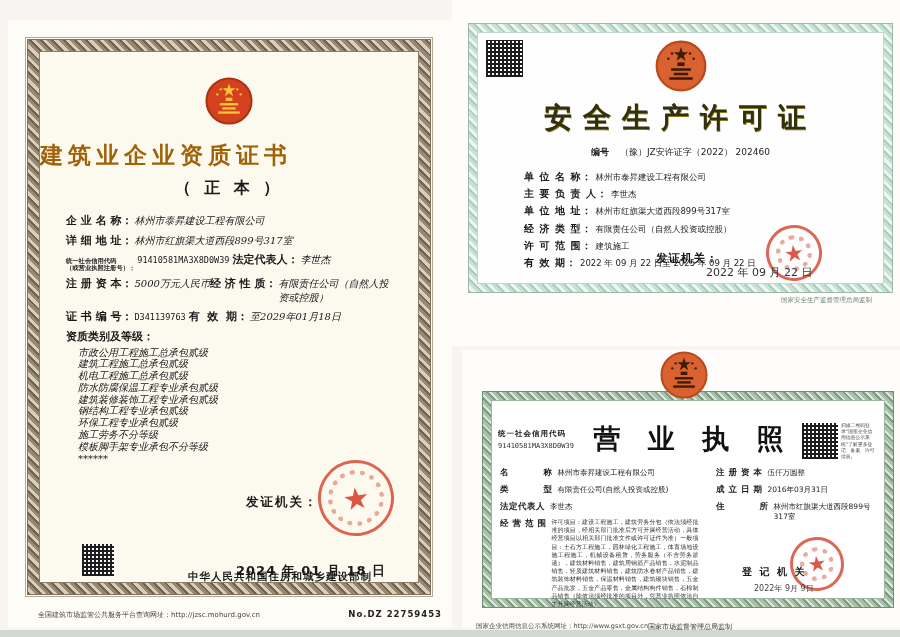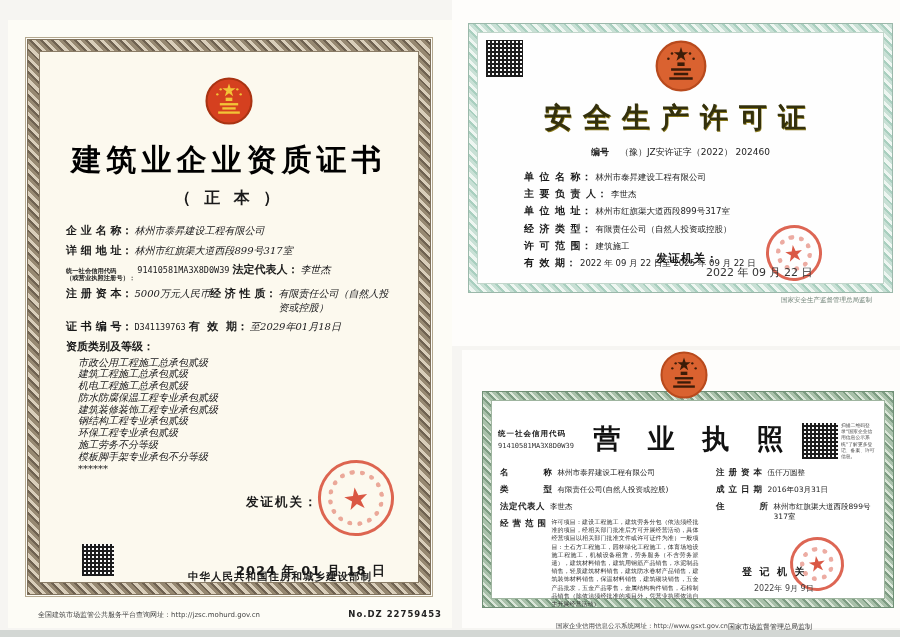--- a/index.html
+++ b/index.html
@@ -14,21 +14,21 @@
   .page-b { left:462px; top:350px; width:438px; height:278px; }
   .scan-strip { position:absolute; left:0; right:0; bottom:0; height:7px; background:#d3d7d4; }
 
   
   .cert-q { position:absolute; left:10px; top:26px; width:440px; height:600px; }
   .frame-q { position:absolute; left:18px; top:14px; right:20px; bottom:32px;
     background:repeating-linear-gradient(45deg,#6f6251 0 2px,#d9ceba 2px 5px,#968871 5px 8px);
     box-shadow:0 0 0 1px #7f715c; outline:1px solid #b4a88f; outline-offset:2px; }
   .inner-q { position:absolute; inset:12px; background:#fcf9ee; box-shadow:0 0 0 1px #8a7c66; padding-top:24px; }
   .emblem-wrap { text-align:center; }
-  .q-title { text-align:center; font-size:30px; font-weight:bold; letter-spacing:5px; color:#000000; margin-top:10px; }
+  .q-title { text-align:left; font-size:23px; font-weight:bold; letter-spacing:5px; color:#a16207; margin-top:10px; }
   .q-sub { text-align:center; font-size:16px; font-weight:bold; letter-spacing:4px; margin-top:7px; }
   .q-fields { margin:14px 20px 0 26px; }
   .qrow { display:flex; align-items:baseline; margin-bottom:4.5px; flex-wrap:nowrap; }
   .qlabel { font-weight:bold; font-size:11px; white-space:pre; flex:none; }
   .qval { font-size:10px; font-family:"DejaVu Serif",serif; font-style:italic; color:#17171a; padding-left:2px; }
   .qlabel-2line { flex:none; font-weight:bold; font-size:6.3px; line-height:7px; }
   .qlabel-2line span { display:block; }
   .qcode { font-size:8.5px; font-family:"DejaVu Sans Mono",monospace; font-style:normal; letter-spacing:0; padding:0 3px 0 2px; }
   .q-grades-label { margin:4px 0 3px 26px; font-weight:bold; font-size:11px; }
   .q-grades { margin-left:38px; }
@@ -93,21 +93,21 @@
   .b-qrnote { font-size:4.8px; line-height:6.2px; color:#444; width:36px; }
   .b-fields-left { position:absolute; left:8px; top:66px; width:212px; }
   .b-fields-right { position:absolute; left:224px; top:66px; width:162px; }
   .brow { display:flex; align-items:baseline; margin-bottom:5px; }
   .blabel { font-weight:bold; font-size:8.5px; white-space:pre; flex:none; letter-spacing:0.5px; }
   .bval { font-size:7.5px; color:#222; padding-left:5px; }
   .b-scope-row { display:flex; align-items:flex-start; }
   .b-scope { font-size:6px; line-height:8.2px; color:#333; padding-left:5px; width:152px; text-align:justify; }
   .b-registrar { position:absolute; left:250px; top:164px; font-weight:bold; font-size:10px; letter-spacing:2px; }
   .b-regdate { position:absolute; left:262px; top:182px; font-size:8px; color:#444; }
-  .b-footer { position:absolute; left:8px; right:8px; bottom:5px; display:flex; justify-content:center; font-size:6.5px; color:#444; }
+  .b-footer { position:absolute; left:8px; right:8px; bottom:5px; display:flex; justify-content:flex-start; font-size:6.5px; color:#444; }
   .b-footer-right { color:#333; font-size:7px; }
 </style>
 </head>
 <body>
 
 <div class="screen">
 
   <div class="page page-q"></div>
   <div class="page page-s"></div>
   <div class="page page-b"></div>

